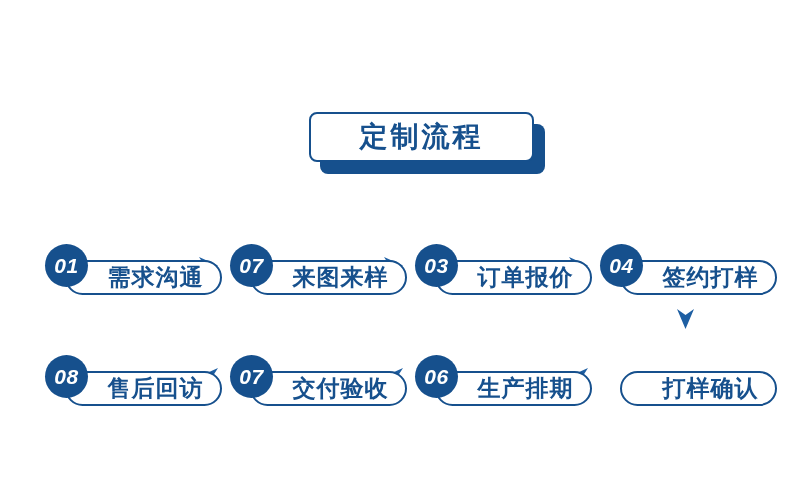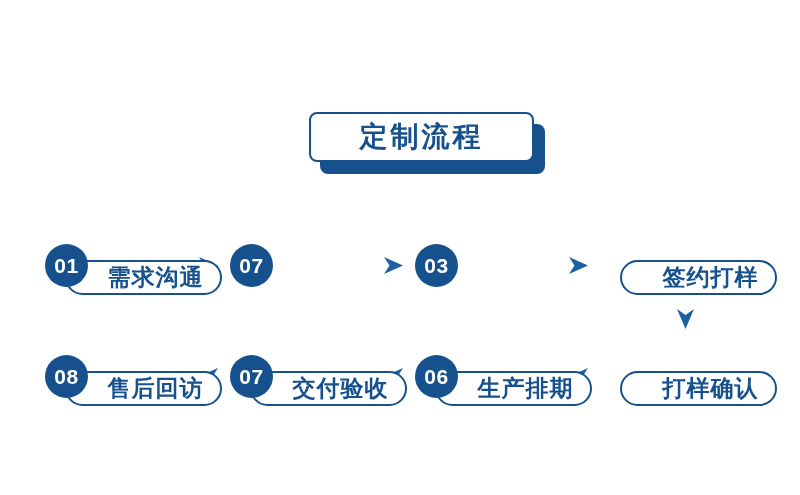--- a/index.html
+++ b/index.html
@@ -93,20 +93,21 @@
     display: flex;
     align-items: center;
     justify-content: center;
     z-index: 2;
   }
   .step .num-circle span {
     color: #ffffff;
     font-size: 21px;
     font-weight: 600;
     letter-spacing: 0.5px;
+    font-style: italic;
   }
 
   
   .arrow {
     position: absolute;
     line-height: 0;
   }
   .arrow svg { display: block; }
 </style>
 </head>
@@ -124,34 +125,43 @@
   <div class="step" style="left:45px; top:244px;">
     <div class="pill">
       <span class="label">需求沟通</span>
     </div>
     <div class="num-circle">
       <span>01</span>
     </div>
   </div>
 
   <div class="step" style="left:230px; top:244px;">
+    <div class="pill">
+      <span class="label">来图来样</span>
+    </div>
     <div class="num-circle">
       <span>07</span>
     </div>
   </div>
 
   <div class="step" style="left:415px; top:244px;">
+    <div class="pill">
+      <span class="label">订单报价</span>
+    </div>
     <div class="num-circle">
       <span>03</span>
     </div>
   </div>
 
   <div class="step" style="left:600px; top:244px;">
     <div class="pill">
       <span class="label">签约打样</span>
+    </div>
+    <div class="num-circle">
+      <span>04</span>
     </div>
   </div>
 
   <div class="arrow" style="left:199px; top:257px;">
     <svg width="19" height="17" viewBox="0 0 19 17">
         <polygon points="0,0 19,8.5 0,17 5.5,8.5" fill="#1e5fa3"></polygon>
       </svg>
   </div>
   <div class="arrow" style="left:384px; top:257px;">
     <svg width="19" height="17" viewBox="0 0 19 17">

